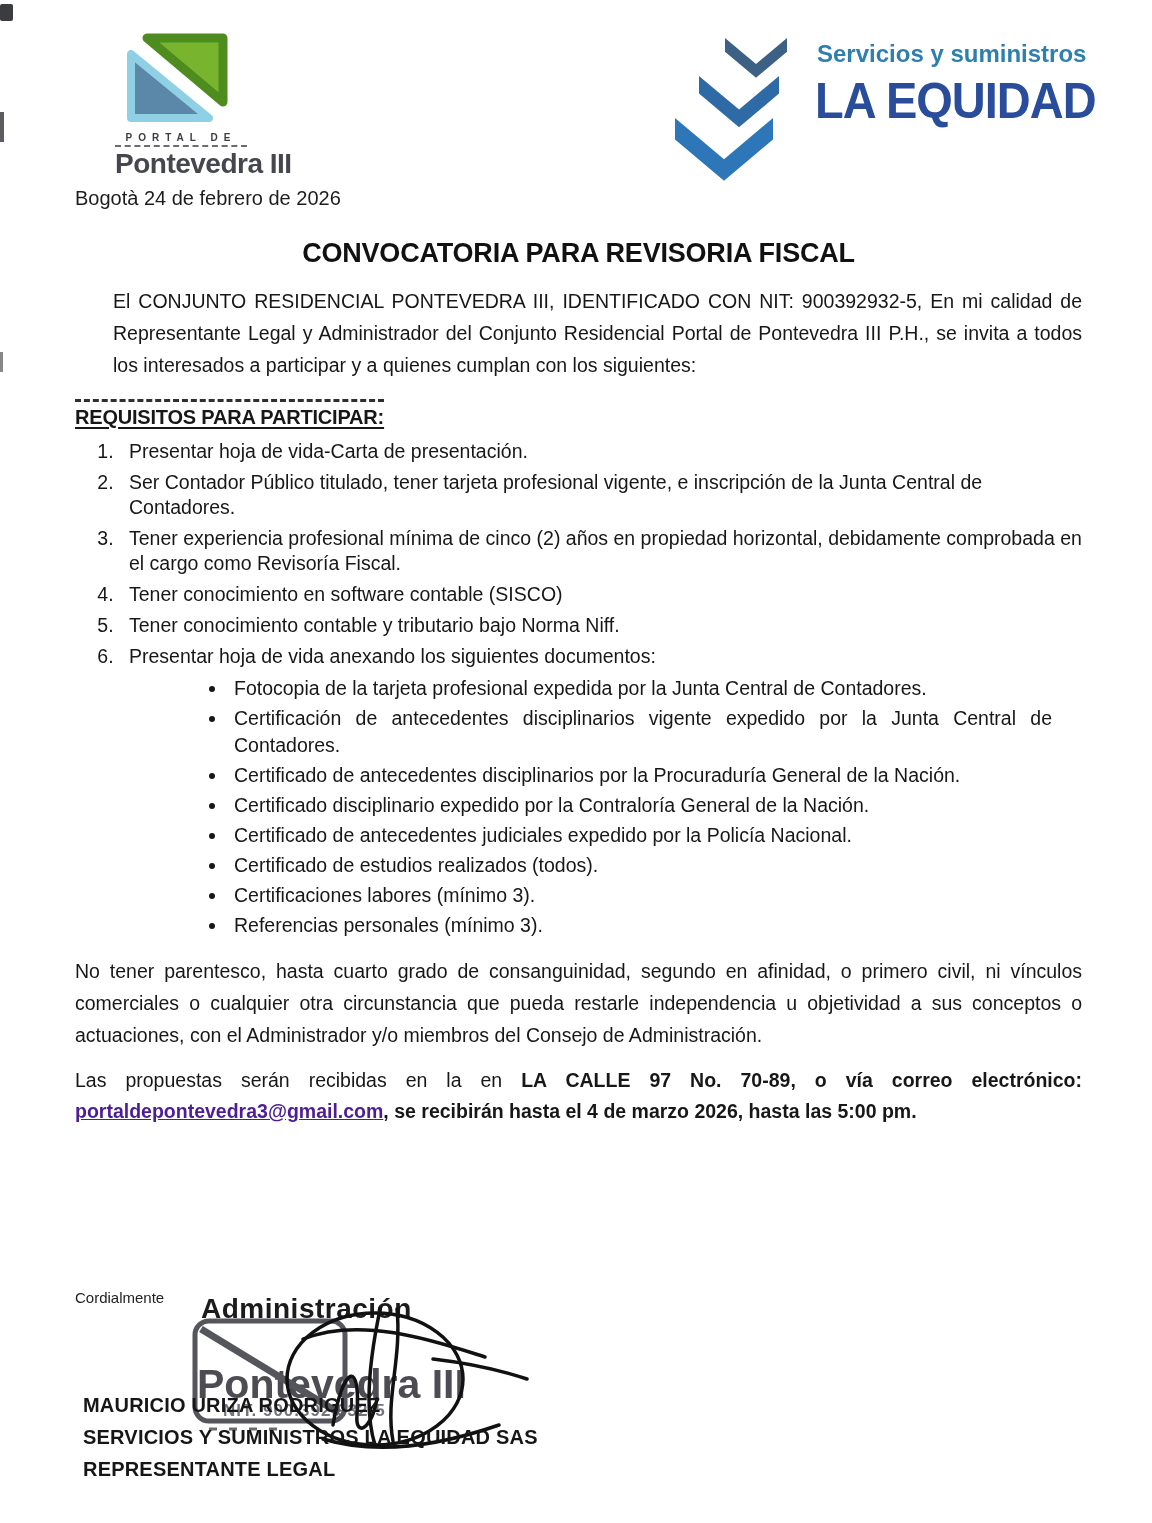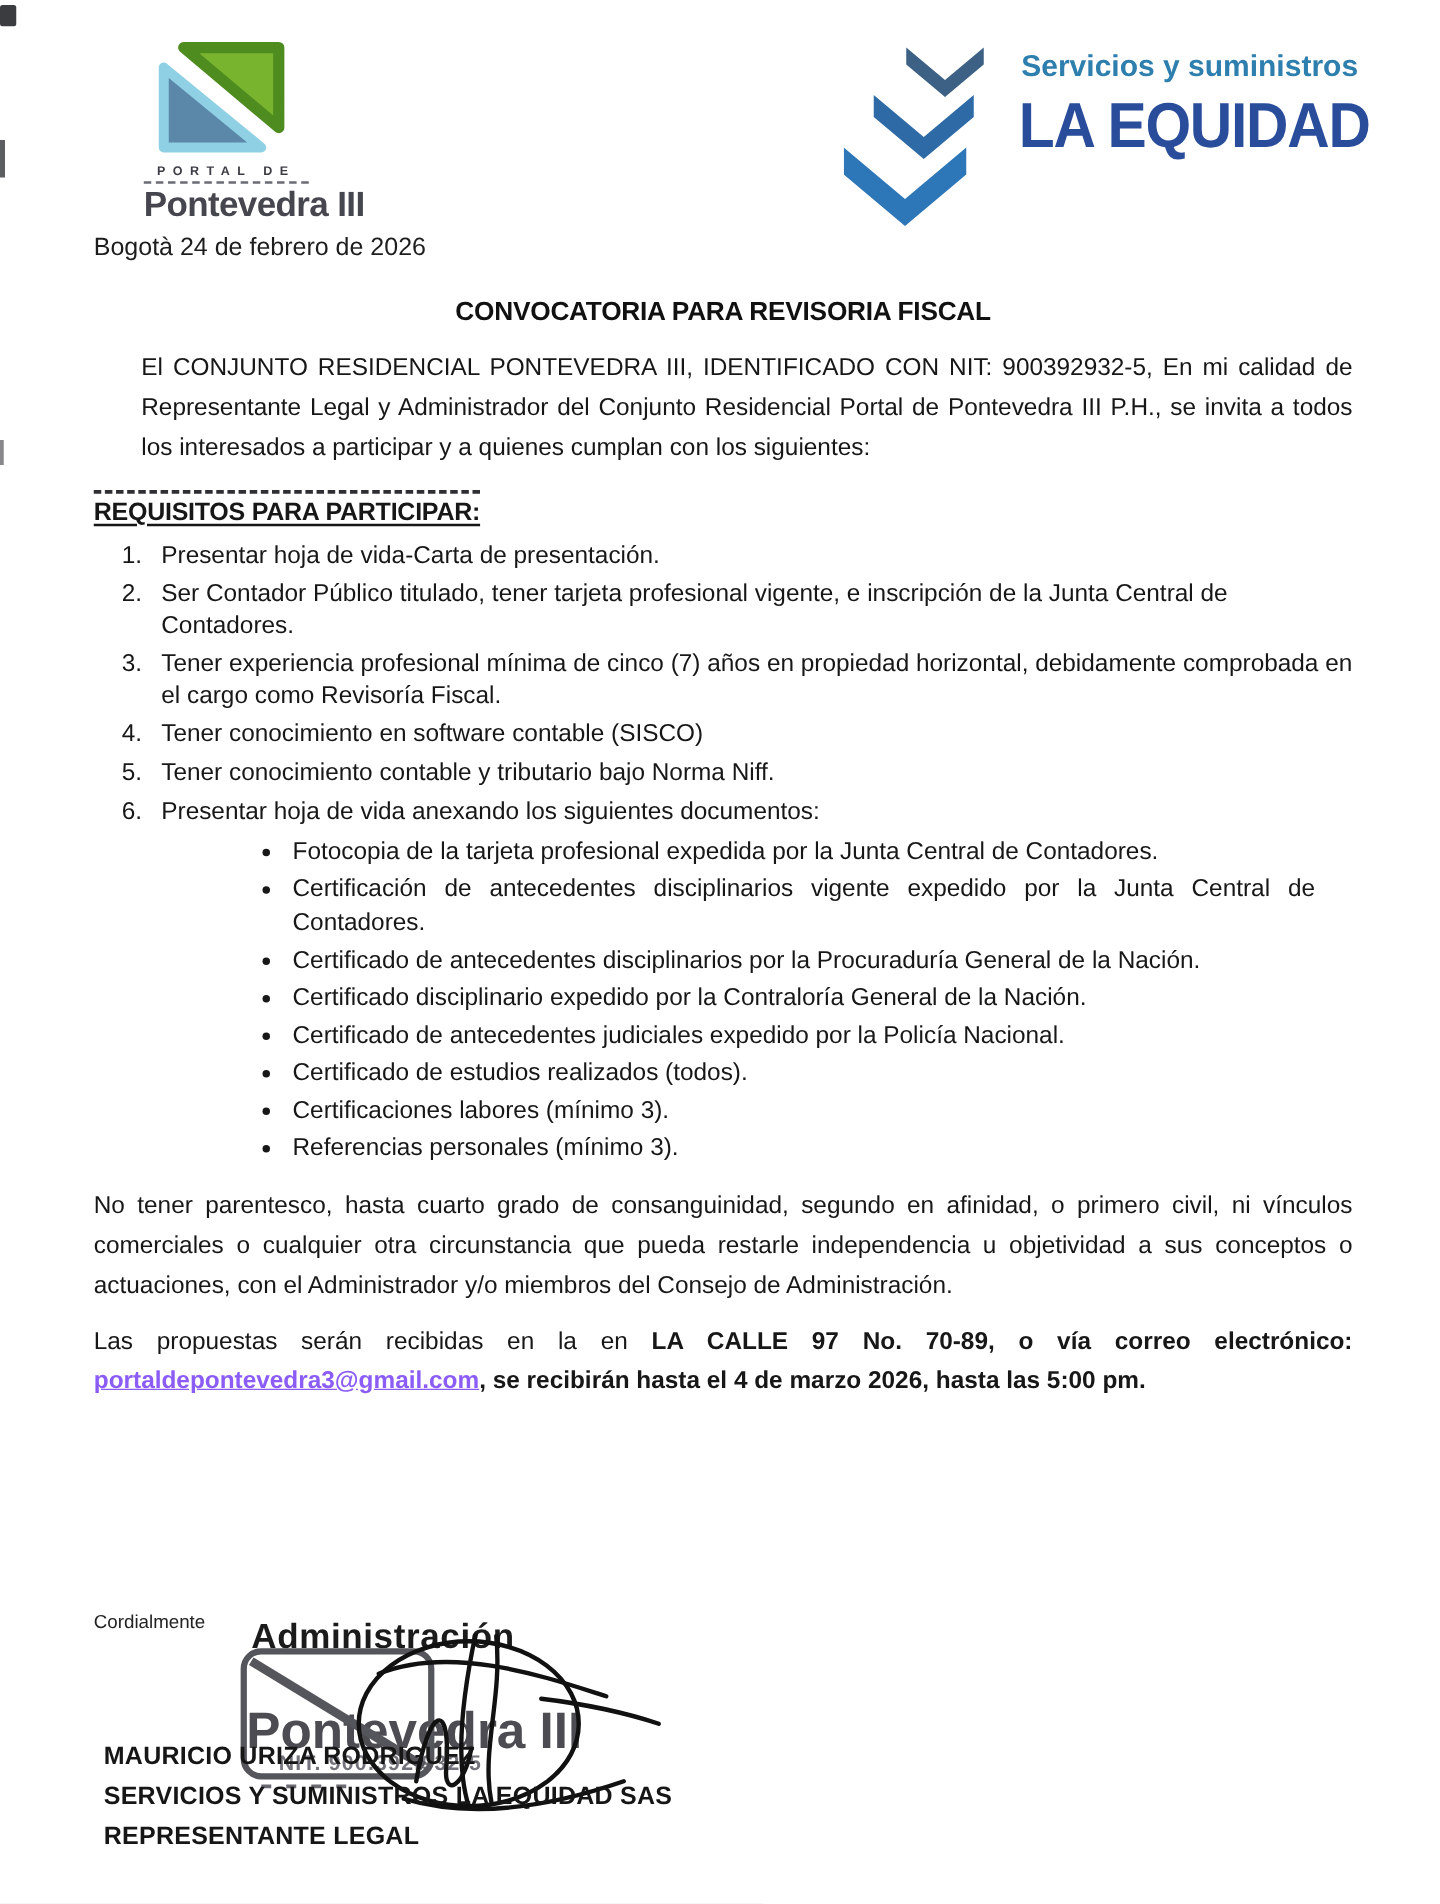--- a/index.html
+++ b/index.html
@@ -38,38 +38,38 @@
   .lr-tagline {
     position:absolute; left:142px; top:8px; font-size:24px; font-weight:700;
     color:#2e7fae; letter-spacing:0px;
   }
   .lr-name {
     position:absolute; left:140px; top:38px; font-size:47px; font-weight:800;
     color:#2a4d9b; letter-spacing:-1px; transform:scaleY(1.08); transform-origin:top left;
   }
 
   
-  .doc-title { margin-top:18px; text-align:center; font-size:21px; font-weight:800; letter-spacing:-0.2px; color:#111; }
+  .doc-title { margin-top:18px; text-align:center; font-size:27px; font-weight:800; letter-spacing:-0.2px; color:#111; }
   .intro { margin-top:16px; font-size:19.5px; line-height:32px; text-align:justify;margin-left:38px; }
   .req-wrap { margin-top:18px; }
   .req-heading {
     display:inline-block; font-size:20px; font-weight:800;
     border-top:3px dashed #2e2e33; padding-top:4px;
     text-decoration:underline; text-decoration-thickness:2px; text-underline-offset:3px;
     letter-spacing:-0.2px;
   }
   ol.numbered { margin-top:10px; padding-left:44px; list-style:decimal; }
   ol.numbered li { font-size:19.5px; line-height:25px; margin-bottom:6px; padding-left:10px; }
   ul.bullets { margin-top:4px; padding-left:153px; margin-right:30px; list-style:disc; }
   ul.bullets li { font-size:19.5px; line-height:27px; margin-bottom:3px; text-align:justify; padding-left:6px; }
   .para { margin-top:16px; font-size:19.5px; line-height:32px; text-align:justify; }
   .para.remitir { margin-top:16px; text-align:left; }
   .proposals { margin-top:14px; font-size:19.5px; line-height:31px; text-align:justify; }
   .proposals .bold { font-weight:800; }
-  .email-link { color:#8b5cf6; font-weight:800; text-decoration:underline; cursor:pointer; }
+  .email-link { color:#4c1d95; font-weight:800; text-decoration:underline; cursor:pointer; }
 
   
   .closing { position:absolute; left:75px; top:1283px; width:620px; height:230px; }
   .cordialmente { position:absolute; left:0; top:6px; font-size:15px; color:#222; }
   .stamp-admin { position:absolute; left:126px; top:10px; font-size:28px; font-weight:800; color:#1b1b1b; letter-spacing:0.5px;text-align:center; }
   .stamp-name { position:absolute; left:122px; top:78px; font-size:41px; font-weight:800; color:#4c4c52; letter-spacing:0px; z-index:1; }
   .stamp-nit { position:absolute; left:148px; top:118px; font-size:17px; font-weight:700; color:#74747c; letter-spacing:1px; z-index:1; }
   .sig-svg { position:absolute; left:110px; top:24px; z-index:2; }
   .sign-block { position:absolute; left:8px; top:106px; z-index:3; }
   .sign-block div { font-size:20px; font-weight:800; color:#161616; line-height:32px; letter-spacing:0.2px; }
@@ -118,21 +118,21 @@
 
     <p class="intro">El CONJUNTO RESIDENCIAL PONTEVEDRA III, IDENTIFICADO CON NIT: 900392932-5, En mi calidad de Representante Legal y Administrador del Conjunto Residencial Portal de Pontevedra III P.H., se invita a todos los interesados a participar y a quienes cumplan con los siguientes:</p>
 
     <div class="req-wrap">
       <span class="req-heading">REQUISITOS PARA PARTICIPAR:</span>
     </div>
 
     <ol class="numbered">
       <li>Presentar hoja de vida-Carta de presentación.</li>
       <li>Ser Contador Público titulado, tener tarjeta profesional vigente, e inscripción de la Junta Central de Contadores.</li>
-      <li>Tener experiencia profesional mínima de cinco (7) años en propiedad horizontal, debidamente comprobada en el cargo como Revisoría Fiscal.</li>
+      <li>Tener experiencia profesional mínima de cinco (2) años en propiedad horizontal, debidamente comprobada en el cargo como Revisoría Fiscal.</li>
       <li>Tener conocimiento en software contable (SISCO)</li>
       <li>Tener conocimiento contable y tributario bajo Norma Niff.</li>
       <li>Presentar hoja de vida anexando los siguientes documentos:</li>
     </ol>
 
     <ul class="bullets">
       <li>Fotocopia de la tarjeta profesional expedida por la Junta Central de Contadores.</li>
       <li>Certificación de antecedentes disciplinarios vigente expedido por la Junta Central de Contadores.</li>
       <li>Certificado de antecedentes disciplinarios por la Procuraduría General de la Nación.</li>
       <li>Certificado disciplinario expedido por la Contraloría General de la Nación.</li>

